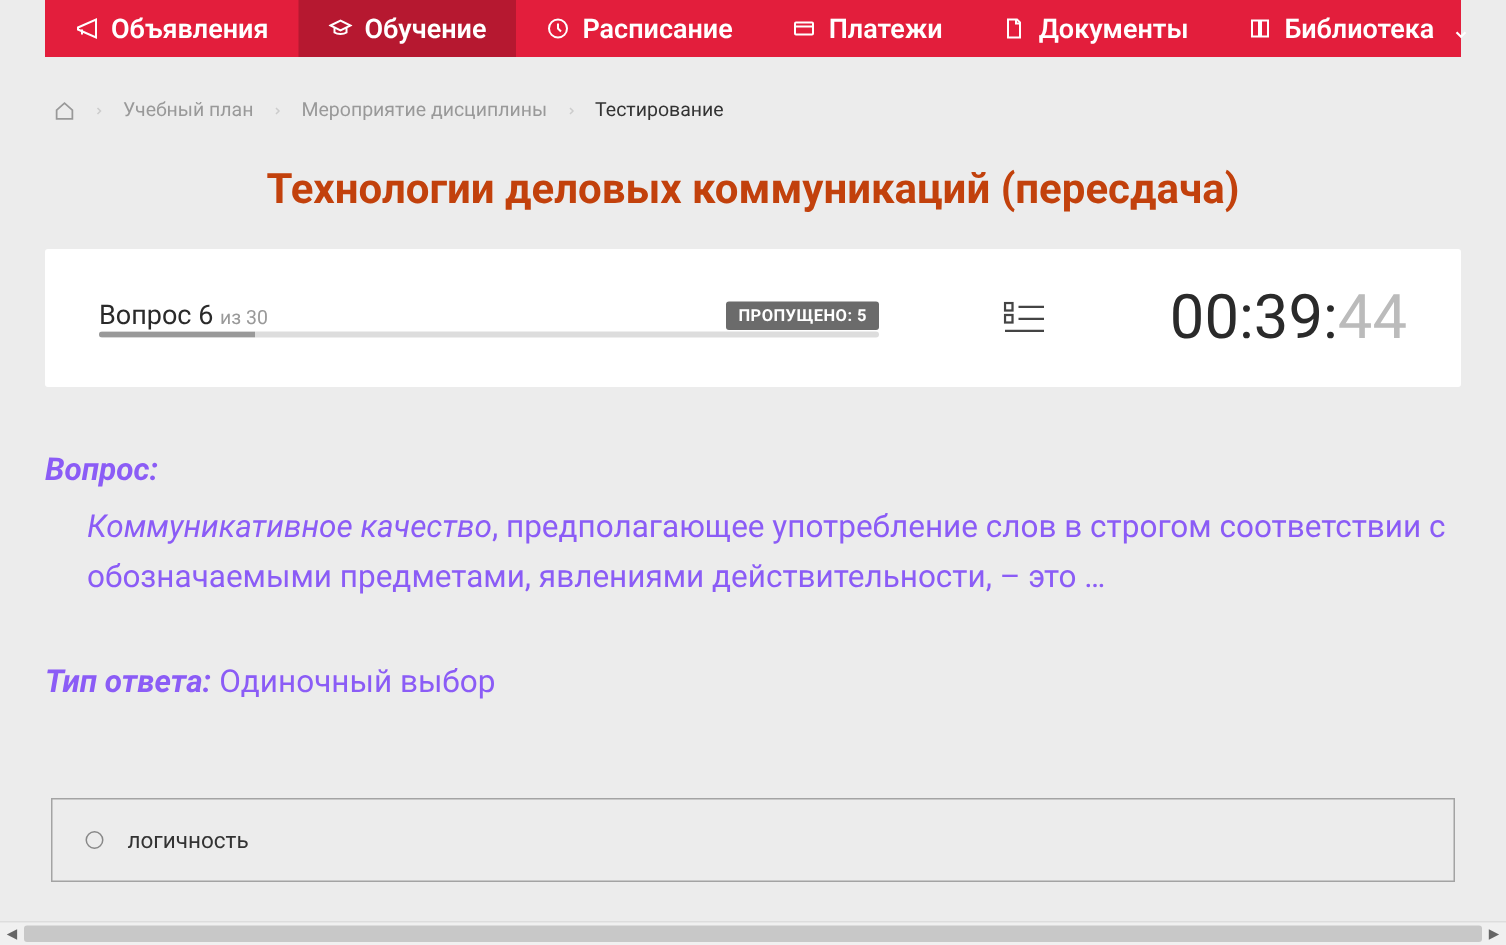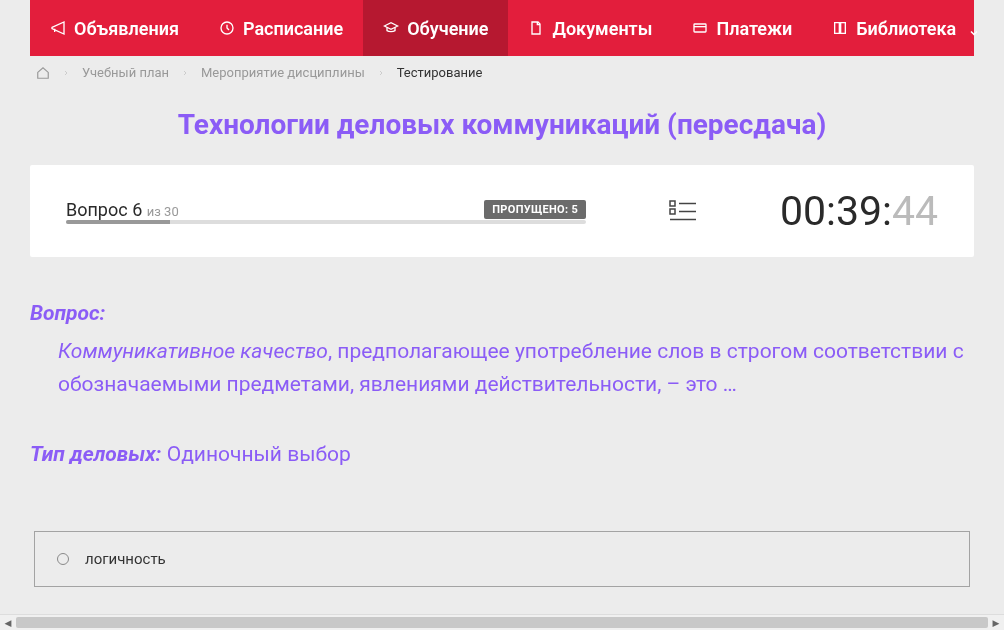--- a/index.html
+++ b/index.html
@@ -12,21 +12,21 @@
       position: relative;
     }
     .content-wrap {
       width: 1004px;
       height: 614px;
       overflow: auto;
     }
     .nav {
       display: flex;
       background: #e31e3c;
-      height: 56px;
+      height: 38px;
       margin: 0 30px;
       align-items: stretch;
     }
     .nav-item {
       display: flex;
       align-items: center;
       padding: 0 20px;
       color: #fff;
       font-size: 18px;
       font-weight: 600;
@@ -44,21 +44,21 @@
     }
     .nav-icon svg { width: 100%; height: 100%; }
     .chevron-down {
       width: 12px;
       height: 12px;
       margin-left: 4px;
     }
     .breadcrumb {
       display: flex;
       align-items: center;
-      padding: 9px 30px 8px 36px;
+      padding: 28px 30px 8px 36px;
       gap: 12px;
       font-size: 13px;
       color: #999;
     }
     .breadcrumb-sep {
       color: #ccc;
       display: inline-flex;
     }
     .breadcrumb-link {
       color: #999;
@@ -67,21 +67,21 @@
     .breadcrumb-current {
       color: #333;
     }
     .home-icon {
       width: 14px;
       height: 14px;
       display: inline-flex;
     }
     .page-title {
       text-align: center;
-      color: #8b5cf6;
+      color: #c2410c;
       font-size: 28px;
       font-weight: 700;
       padding: 20px 30px 24px;
     }
     .status-bar {
       background: #fff;
       margin: 0 30px;
       padding: 22px 36px;
       display: flex;
       align-items: center;
@@ -241,55 +241,55 @@
   <div class="nav">
     <div class="nav-item">
       <span class="nav-icon">
         <svg viewBox="0 0 24 24" fill="none" stroke="#fff" stroke-width="2">
             <path d="M3 11l18-8v18L3 13v-2z"></path>
             <path d="M7 13v5"></path>
           </svg>
       </span>
       <span>Объявления</span>
     </div>
+    <div class="nav-item active">
+      <span class="nav-icon">
+        <svg viewBox="0 0 24 24" fill="none" stroke="#fff" stroke-width="2">
+            <path d="M2 9l10-5 10 5-10 5-10-5z"></path>
+            <path d="M6 11v5c3 2 9 2 12 0v-5"></path>
+          </svg>
+      </span>
+      <span>Обучение</span>
+    </div>
     <div class="nav-item">
       <span class="nav-icon">
         <svg viewBox="0 0 24 24" fill="none" stroke="#fff" stroke-width="2">
             <circle cx="12" cy="12" r="9"></circle>
             <path d="M12 7v5l3 3"></path>
           </svg>
       </span>
       <span>Расписание</span>
     </div>
-    <div class="nav-item active">
-      <span class="nav-icon">
-        <svg viewBox="0 0 24 24" fill="none" stroke="#fff" stroke-width="2">
-            <path d="M2 9l10-5 10 5-10 5-10-5z"></path>
-            <path d="M6 11v5c3 2 9 2 12 0v-5"></path>
-          </svg>
-      </span>
-      <span>Обучение</span>
+    <div class="nav-item">
+      <span class="nav-icon">
+        <svg viewBox="0 0 24 24" fill="none" stroke="#fff" stroke-width="2">
+            <rect x="3" y="6" width="18" height="12" rx="1"></rect>
+            <path d="M3 10h18"></path>
+          </svg>
+      </span>
+      <span>Платежи</span>
     </div>
     <div class="nav-item">
       <span class="nav-icon">
         <svg viewBox="0 0 24 24" fill="none" stroke="#fff" stroke-width="2">
             <path d="M6 3h9l3 3v15H6V3z"></path>
             <path d="M14 3v4h4"></path>
           </svg>
       </span>
       <span>Документы</span>
-    </div>
-    <div class="nav-item">
-      <span class="nav-icon">
-        <svg viewBox="0 0 24 24" fill="none" stroke="#fff" stroke-width="2">
-            <rect x="3" y="6" width="18" height="12" rx="1"></rect>
-            <path d="M3 10h18"></path>
-          </svg>
-      </span>
-      <span>Платежи</span>
     </div>
     <div class="nav-item">
       <span class="nav-icon">
         <svg viewBox="0 0 24 24" fill="none" stroke="#fff" stroke-width="2">
             <path d="M4 4h7v16H4V4z"></path>
             <path d="M13 4h7v16h-7V4z"></path>
           </svg>
       </span>
       <span>Библиотека</span>
       <span class="chevron-down">
@@ -354,21 +354,21 @@
       <span>00:39:</span><span class="ms">44</span>
     </div>
   </div>
 
   <div class="question-block">
     <div class="q-label">Вопрос:</div>
     <div class="q-text">
       <span class="italic">Коммуникативное качество</span><span>, предполагающее употребление слов в строгом соответствии с обозначаемыми предметами, явлениями действительности, – это …</span>
     </div>
     <div class="answer-type">
-      <span class="at-label">Тип деловых:</span>
+      <span class="at-label">Тип ответа:</span>
       <span>Одиночный выбор</span>
     </div>
   </div>
 
   <div class="answers">
     <div class="answer-option">
       <span class="radio-circle"></span>
       <span class="answer-text">логичность</span>
     </div>
 

